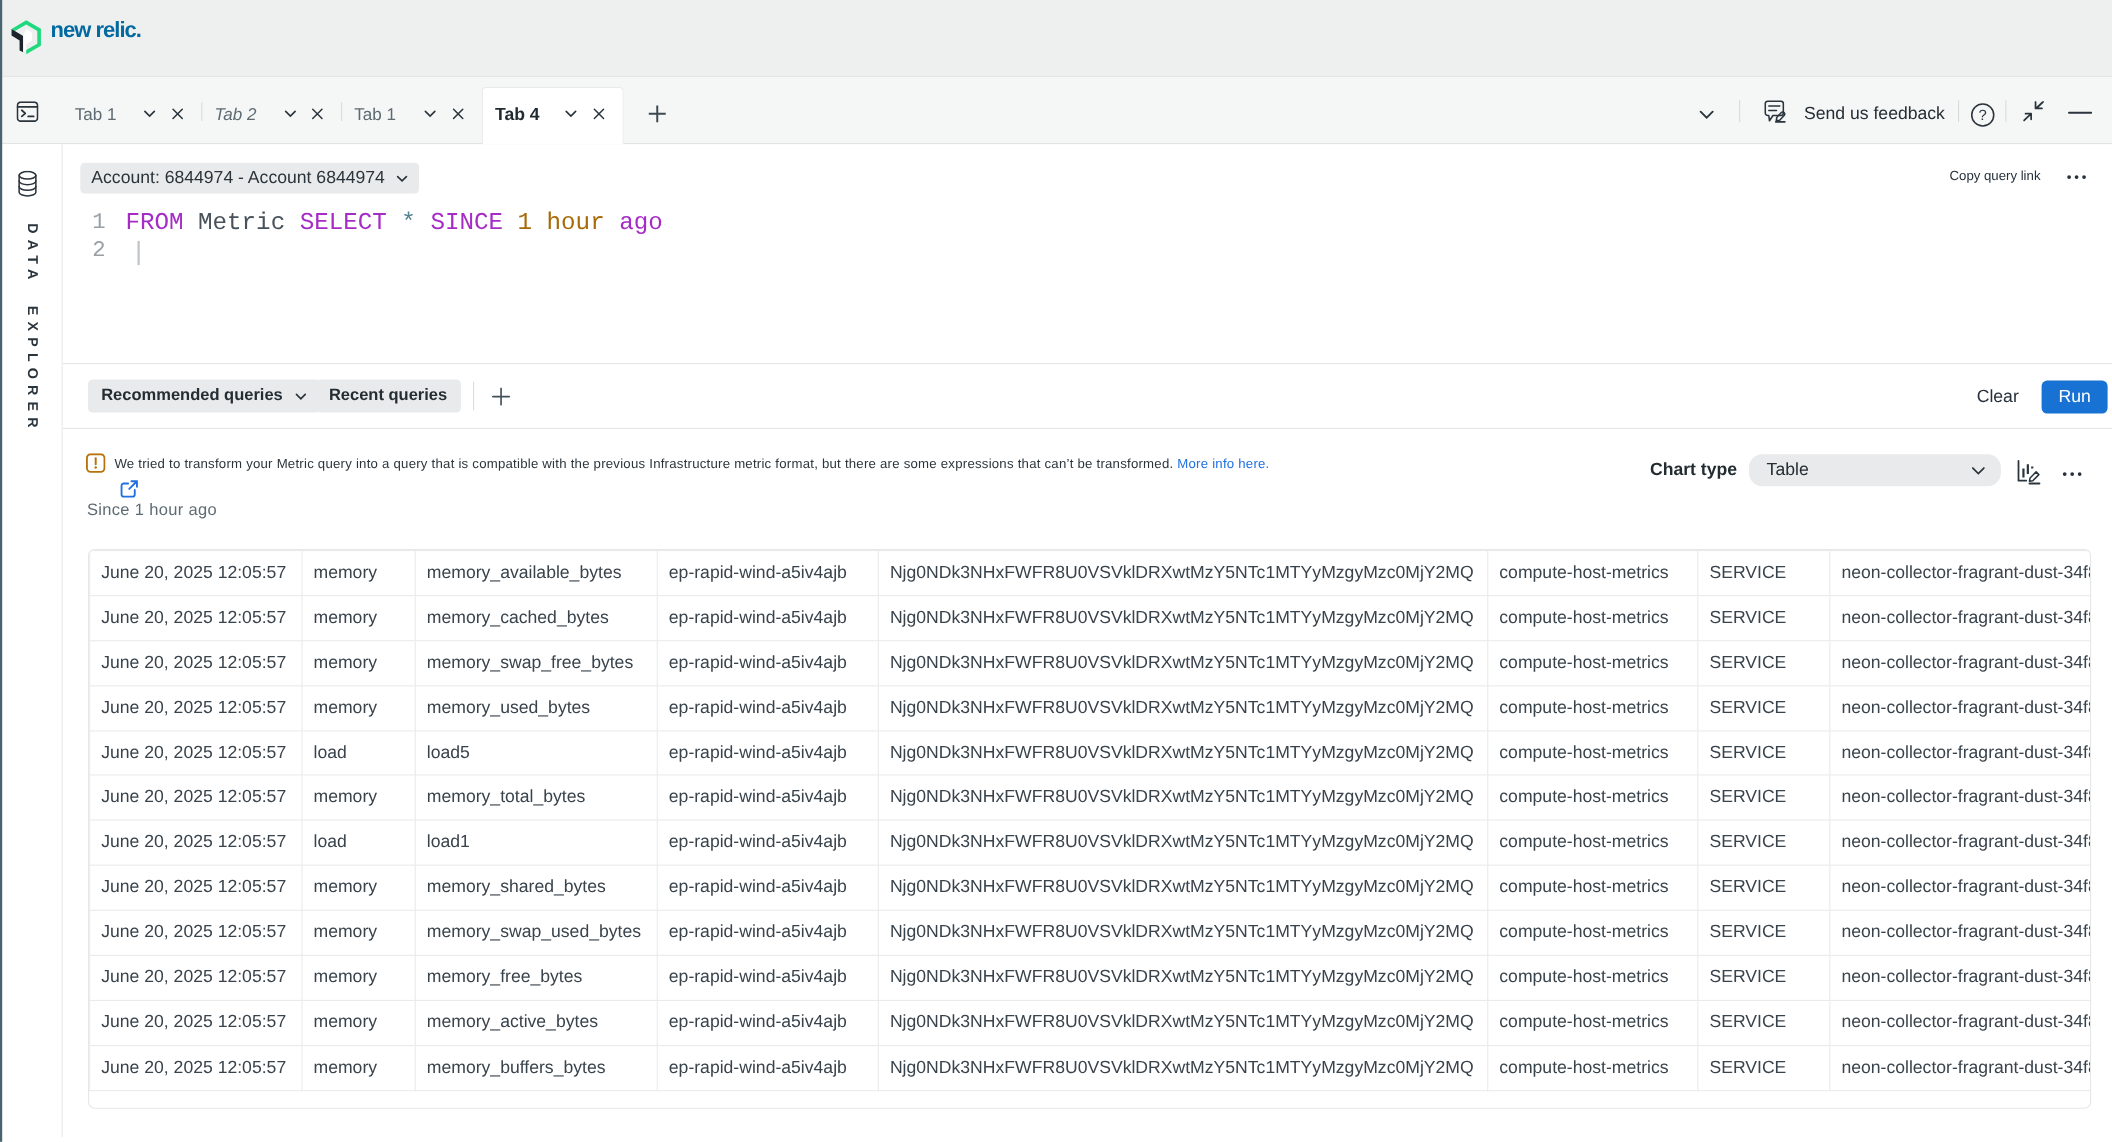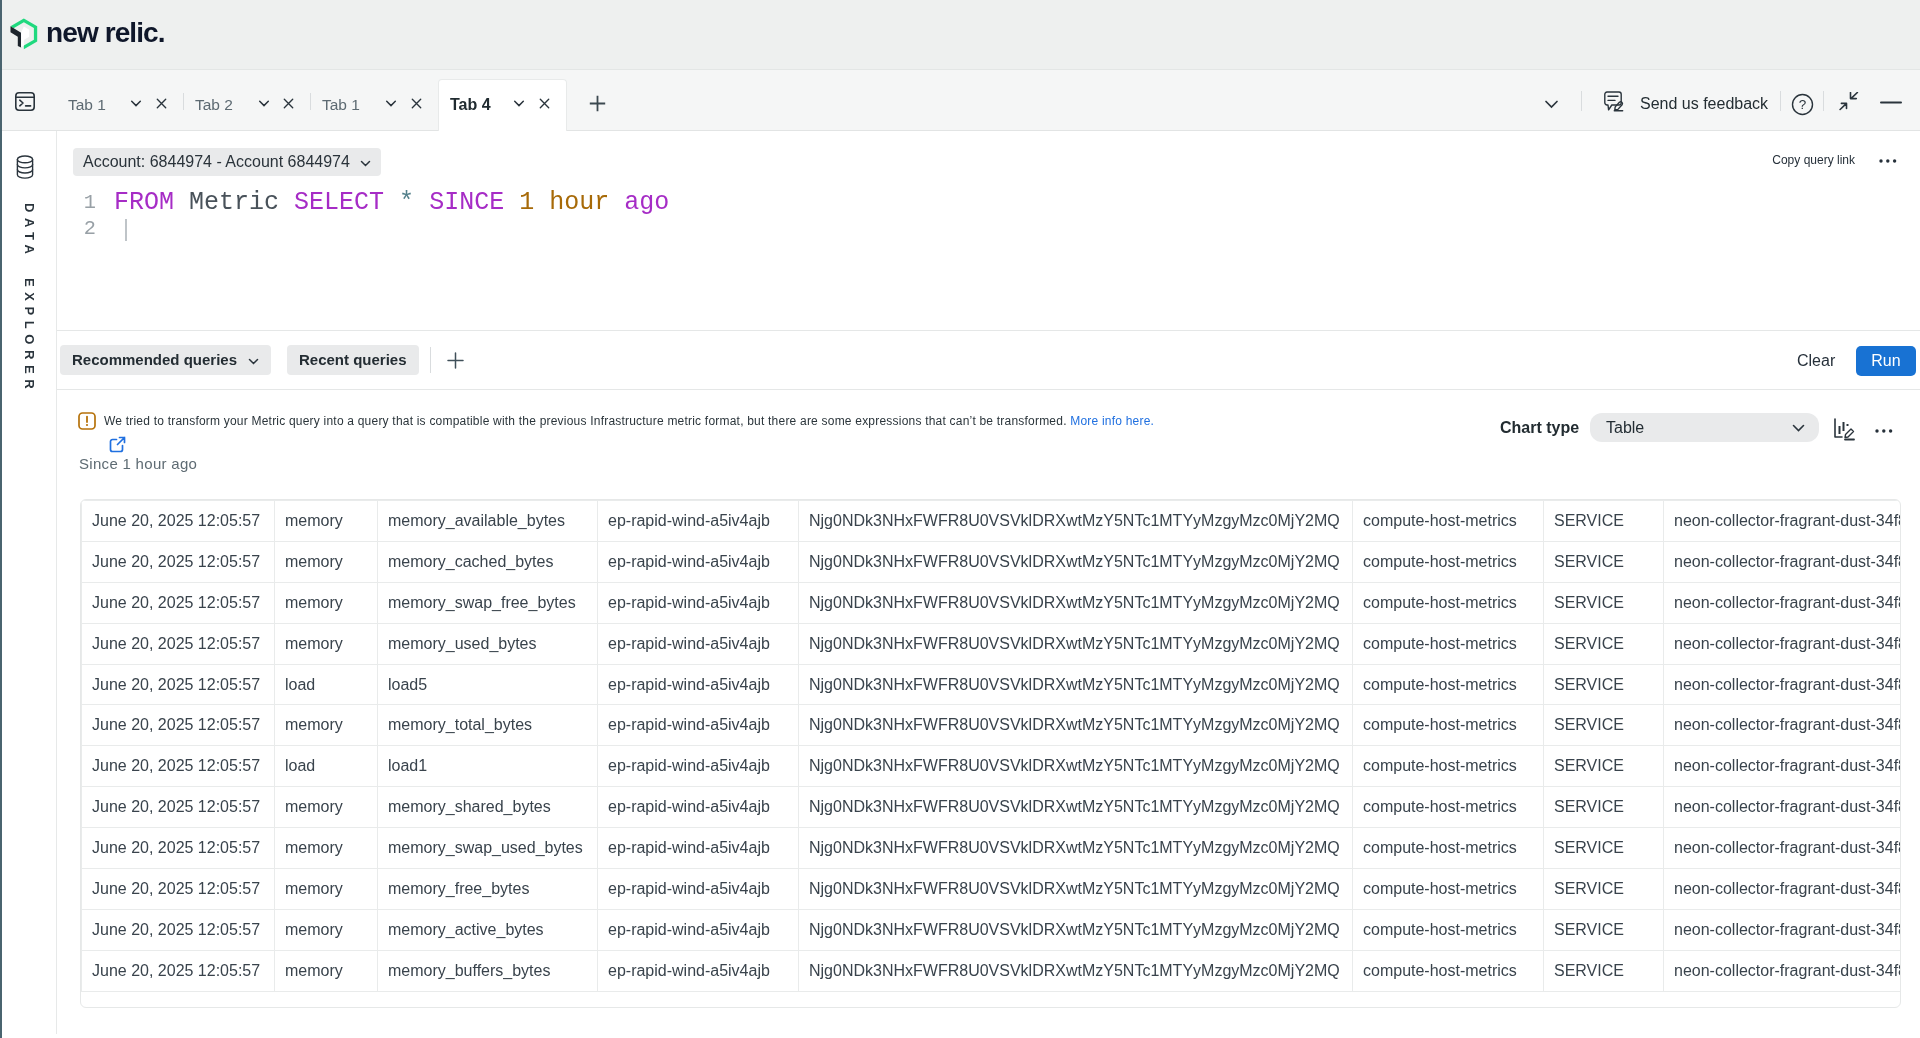--- a/index.html
+++ b/index.html
@@ -4,22 +4,22 @@
 <style>
 * { margin:0; padding:0; box-sizing:border-box; }
 html,body { width:1920px; height:1038px; overflow:hidden; background:#fff;
   font-family:"Liberation Sans", sans-serif; color:#293338; }
 .abs { position:absolute; }
 
 
 #hdr { position:absolute; left:0; top:0; width:1920px; height:70px; background:#eef0ef;
   border-bottom:1px solid #e3e6e5; box-sizing:border-box; }
 #logo { position:absolute; left:10px; top:18px; }
-#logoword { position:absolute; left:46px; top:17px; font-size:28px; font-weight:bold;
-  color:#0f172a; letter-spacing:-0.9px; }
+#logoword { position:absolute; left:46px; top:17px; font-size:20px; font-weight:bold;
+  color:#0369a1; letter-spacing:-0.9px; }
 
 
 #tabbar { position:absolute; left:0; top:70px; width:1920px; height:61px; background:#f5f6f6;
   border-bottom:1px solid #e2e4e4; }
 .tabtxt { font-size:15.5px; color:#5d6a72; }
 .sep { position:absolute; width:1px; background:#d9dcde; }
 #activetab { position:absolute; left:438px; top:79px; width:129px; height:52px; background:#fff;
   border:1px solid #e8eaea; border-bottom:none; border-radius:4px 4px 0 0; z-index:3; }
 .icn { stroke:#2a343c; fill:none; stroke-width:1.6; stroke-linecap:round; stroke-linejoin:round; }
 .icnthin { stroke:#2a343c; fill:none; stroke-width:1.4; stroke-linecap:round; stroke-linejoin:round; }
@@ -85,21 +85,21 @@
   <path d="M10.6 13.9 H15.6" class="icn"></path>
 </svg>
 <div class="abs tabtxt" style="left:68px; top:96px;">Tab 1</div>
 <svg class="abs" style="left:130px; top:100px;" width="12" height="7" viewBox="0 0 12 7">
     <path d="M1.7 1.3 L6 5.6 L10.3 1.3" stroke="#2a343c" stroke-width="1.5" fill="none" stroke-linecap="round"></path>
   </svg>
 <svg class="abs" style="left:156px; top:98px;" width="11" height="11" viewBox="0 0 11 11">
     <path d="M1.3 1.3 L9.7 9.7 M9.7 1.3 L1.3 9.7" stroke="#2a343c" stroke-width="1.35" stroke-linecap="round"></path>
   </svg>
 <div class="sep" style="left:183px; top:93px; height:17px;"></div>
-<div class="abs tabtxt" style="left:195px; top:96px;">Tab 2</div>
+<div class="abs tabtxt" style="left:195px; top:96px;font-style:italic;">Tab 2</div>
 <svg class="abs" style="left:258px; top:100px;" width="12" height="7" viewBox="0 0 12 7">
     <path d="M1.7 1.3 L6 5.6 L10.3 1.3" stroke="#2a343c" stroke-width="1.5" fill="none" stroke-linecap="round"></path>
   </svg>
 <svg class="abs" style="left:283px; top:98px;" width="11" height="11" viewBox="0 0 11 11">
     <path d="M1.3 1.3 L9.7 9.7 M9.7 1.3 L1.3 9.7" stroke="#2a343c" stroke-width="1.35" stroke-linecap="round"></path>
   </svg>
 <div class="sep" style="left:310px; top:93px; height:17px;"></div>
 <div class="abs tabtxt" style="left:322px; top:96px;">Tab 1</div>
 <svg class="abs" style="left:385px; top:100px;" width="12" height="7" viewBox="0 0 12 7">
     <path d="M1.7 1.3 L6 5.6 L10.3 1.3" stroke="#2a343c" stroke-width="1.5" fill="none" stroke-linecap="round"></path>
@@ -166,26 +166,26 @@
 </div>
 <div id="copylink">Copy query link</div>
 <svg class="abs" style="left:1878px; top:158px;" width="20" height="6" viewBox="0 0 20 6">
     <circle cx="3" cy="3" r="1.7" fill="#26303a"></circle>
     <circle cx="9.8" cy="3" r="1.7" fill="#26303a"></circle>
     <circle cx="16.6" cy="3" r="1.7" fill="#26303a"></circle>
   </svg>
 
 <div class="abs lnum" style="left:56px; top:190px; font-family:'Liberation Mono',monospace; font-size:20.3px; line-height:26px;">1</div>
 <div class="abs lnum" style="left:56px; top:216px; font-family:'Liberation Mono',monospace; font-size:20.3px; line-height:26px;">2</div>
-<div class="abs" style="left:114px; top:190px; font-family:'Liberation Mono',monospace; font-size:25px; line-height:26px; white-space:pre;"><span class="kw">FROM</span> <span class="id">Metric</span> <span class="kw">SELECT</span> <span class="op">*</span> <span class="kw">SINCE</span> <span class="num">1 hour</span> <span class="kw">ago</span></div>
+<div class="abs" style="left:114px; top:190px; font-family:'Liberation Mono',monospace; font-size:22px; line-height:26px; white-space:pre;"><span class="kw">FROM</span> <span class="id">Metric</span> <span class="kw">SELECT</span> <span class="op">*</span> <span class="kw">SINCE</span> <span class="num">1 hour</span> <span class="kw">ago</span></div>
 <div id="caret"></div>
 
 <div class="divider" style="top:330px;"></div>
 
-<div class="pill" style="left:60px;">Recommended queries
+<div class="pill" style="left:80px;">Recommended queries
   <svg style="margin-left:7px" width="11" height="7" viewBox="0 0 11 7">
       <path d="M1.5 1.5 L5.5 5.5 L9.5 1.5" stroke="#2a343c" stroke-width="1.5" fill="none" stroke-linecap="round"></path>
     </svg>
 </div>
 <div class="pill" style="left:287px;">Recent queries</div>
 <div class="sep" style="left:430px; top:347px; height:26px;"></div>
 <svg class="abs" style="left:447px; top:352px;" width="17" height="17" viewBox="0 0 17 17">
     <path d="M8.5 1 V16 M1 8.5 H16" stroke="#40505a" stroke-width="1.5" stroke-linecap="round"></path>
   </svg>
 <div id="clear">Clear</div>

